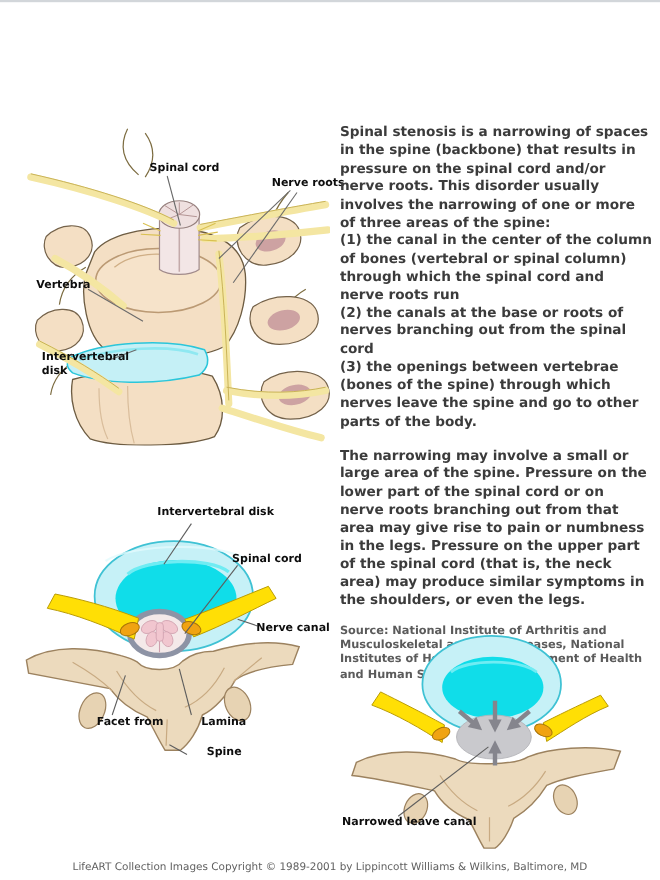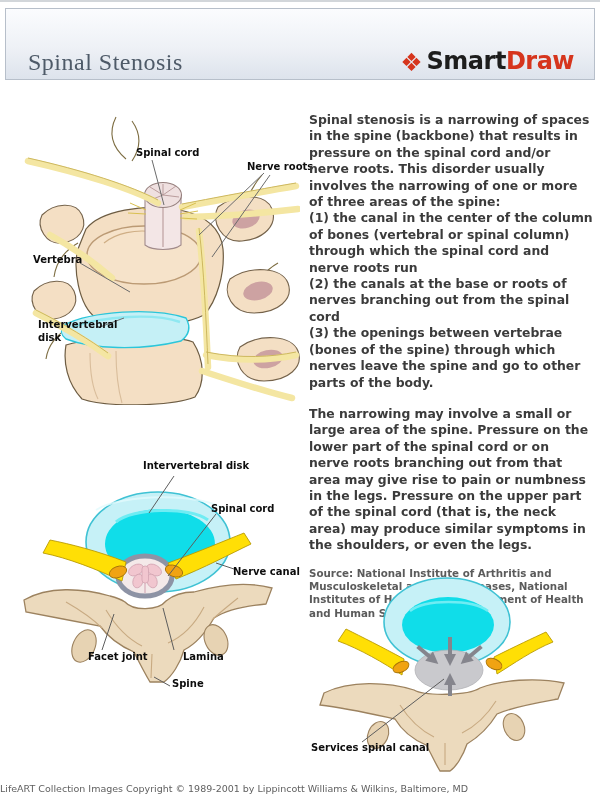--- a/index.html
+++ b/index.html
@@ -23,36 +23,30 @@
   #article p{margin:0;font-weight:bold;}
   #article p.gap{margin-top:15px;}
   #source{margin-top:13px;font-size:10.3px;line-height:13.4px;color:#5b5b5b;}
   #source p{margin:0;}
   
   .fig{position:absolute;}
   .fig-label{position:absolute;font-weight:bold;font-size:10px;line-height:13px;
              color:#0d0d0d;white-space:nowrap;}
   .fig-label.wrap{white-space:normal;width:86px;}
   
-  #footer{position:absolute;left:0;top:783px;width:600px;
+  #footer{position:absolute;left:0;top:783px;width:600px;text-align:center;
           font-size:9.5px;color:#606060;}
 </style>
 </head>
 <body>
 
 <div id="page">
 
   <div id="top-edge"></div>
 
-  <div id="header">
-    <div id="header-title">Spinal Stenosis</div>
-    <div id="logo">
-      <span class="logo-icon">❖</span><span class="logo-smart">Smart</span><span class="logo-draw">Draw</span>
-    </div>
-  </div>
 
   <svg class="fig" style="left:20px;top:115px" width="280" height="290" viewBox="0 0 280 290">
     <g stroke="#7d6d42" stroke-width="1.1" fill="none">
       <path d="M96,2 C88,18 92,32 106,44"></path>
       <path d="M112,6 C122,20 120,34 112,46"></path>
       <path d="M242,60 C230,74 224,88 226,102"></path>
       <path d="M258,148 C244,156 236,168 234,182"></path>
       <path d="M252,226 C240,232 232,242 228,254"></path>
       <path d="M58,128 C44,136 36,148 34,162"></path>
       <path d="M50,212 C36,220 28,230 26,244"></path>
@@ -173,23 +167,23 @@
       <path d="M206,64 L158,126"></path>
       <path d="M224,119 L206,113"></path>
       <path d="M92,200 L104,164"></path>
       <path d="M164,200 L153,158"></path>
       <path d="M160,236 L144,227"></path>
     </g>
   </svg>
   <div class="fig-label" style="left:143px;top:459px">Intervertebral disk</div>
   <div class="fig-label" style="left:211px;top:502px">Spinal cord</div>
   <div class="fig-label" style="left:233px;top:565px">Nerve canal</div>
-  <div class="fig-label" style="left:88px;top:650px">Facet joint</div>
+  <div class="fig-label" style="left:88px;top:650px">Facet from</div>
   <div class="fig-label" style="left:183px;top:650px">Lamina</div>
-  <div class="fig-label" style="left:172px;top:677px">Spine</div>
+  <div class="fig-label" style="left:188px;top:677px">Spine</div>
 
   <svg class="fig" style="left:300px;top:575px" width="300" height="210" viewBox="0 0 300 210">
     <g>
       <ellipse cx="147" cy="47" rx="63" ry="44" fill="#c6f1f7" stroke="#3fc2d4" stroke-width="1.6"></ellipse>
       <ellipse cx="148" cy="50" rx="46" ry="28" fill="#10dde9"></ellipse>
       <path d="M110,36 C125,24 172,24 188,36" stroke="#6fecf3" stroke-width="2.5" fill="none"></path>
     </g>
     <g>
       <path d="M24,118 C50,105 88,107 114,115 C124,121 168,121 180,113 C200,105 236,102 264,108 L258,124 C236,128 212,132 197,139 C189,152 177,163 167,169 C163,181 156,192 150,196 L140,196 C134,186 130,176 126,170 C112,164 101,154 95,144 C72,139 46,133 20,130 Z" fill="#ecdabd" stroke="#9c825f" stroke-width="1.3"></path>
       <ellipse cx="78" cy="160" rx="10" ry="14" transform="rotate(24 78 160)" fill="#e7d3b3" stroke="#9c825f" stroke-width="1.1"></ellipse>
@@ -220,17 +214,17 @@
     <g>
       <path d="M104,84 C82,72 62,62 46,54 L38,66 C60,74 84,88 102,100 Z" fill="#ffdf05" stroke="#b99b04" stroke-width="0.9"></path>
       <path d="M194,82 C216,71 233,63 246,57 L253,67 C233,75 213,89 197,99 Z" fill="#ffdf05" stroke="#b99b04" stroke-width="0.9"></path>
       <ellipse cx="101" cy="92" rx="8.5" ry="5" transform="rotate(-25 101 92)" fill="#f0a312" stroke="#a87408" stroke-width="0.9"></ellipse>
       <ellipse cx="194" cy="89" rx="8.5" ry="5" transform="rotate(25 194 89)" fill="#f0a312" stroke="#a87408" stroke-width="0.9"></ellipse>
     </g>
     <g stroke="#5d5d5d" stroke-width="1" fill="none">
       <path d="M62,167 L144,104"></path>
     </g>
   </svg>
-  <div class="fig-label" style="left:311px;top:741px">Services spinal canal</div>
+  <div class="fig-label" style="left:311px;top:741px">Narrowed leave canal</div>
 
   <div id="footer">LifeART Collection Images Copyright © 1989-2001 by Lippincott Williams &amp; Wilkins, Baltimore, MD</div>
 
 </div>
 
 </body></html>

